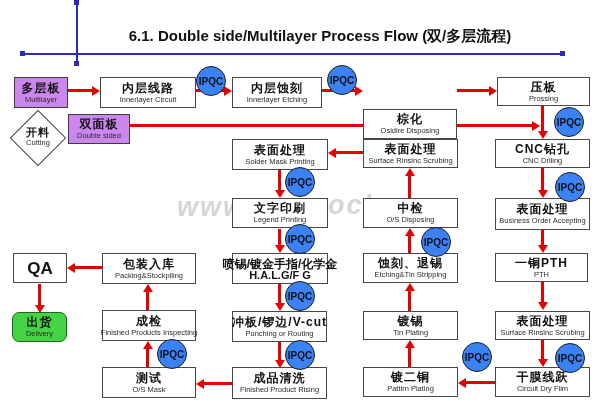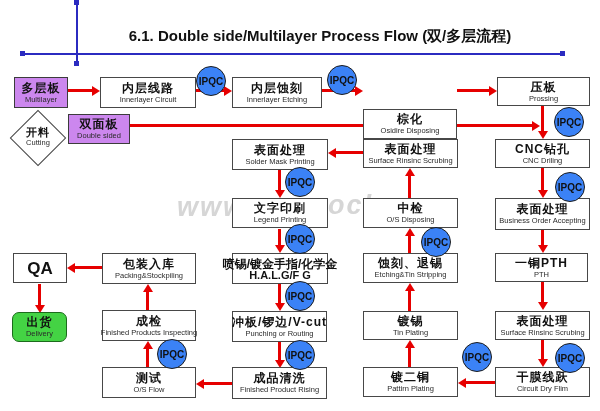--- a/index.html
+++ b/index.html
@@ -209,21 +209,21 @@
     <span class="cn">镀锡</span>
     <span class="en">Tin Plating</span>
   </div>
   <div class="node" style="left:495px;top:311px;width:95px;height:29px;">
     <span class="cn">表面处理</span>
     <span class="en">Surface Rinsinc Scrubing</span>
   </div>
 
   <div class="node" style="left:102px;top:367px;width:94px;height:31px;">
     <span class="cn">测试</span>
-    <span class="en">O/S Flow</span>
+    <span class="en">O/S Mask</span>
   </div>
   <div class="node" style="left:232px;top:367px;width:95px;height:32px;">
     <span class="cn">成品清洗</span>
     <span class="en">Finished Product Rising</span>
   </div>
   <div class="node" style="left:363px;top:367px;width:95px;height:30px;">
     <span class="cn">镀二铜</span>
     <span class="en">Pattirn Plating</span>
   </div>
   <div class="node" style="left:495px;top:367px;width:95px;height:30px;">

